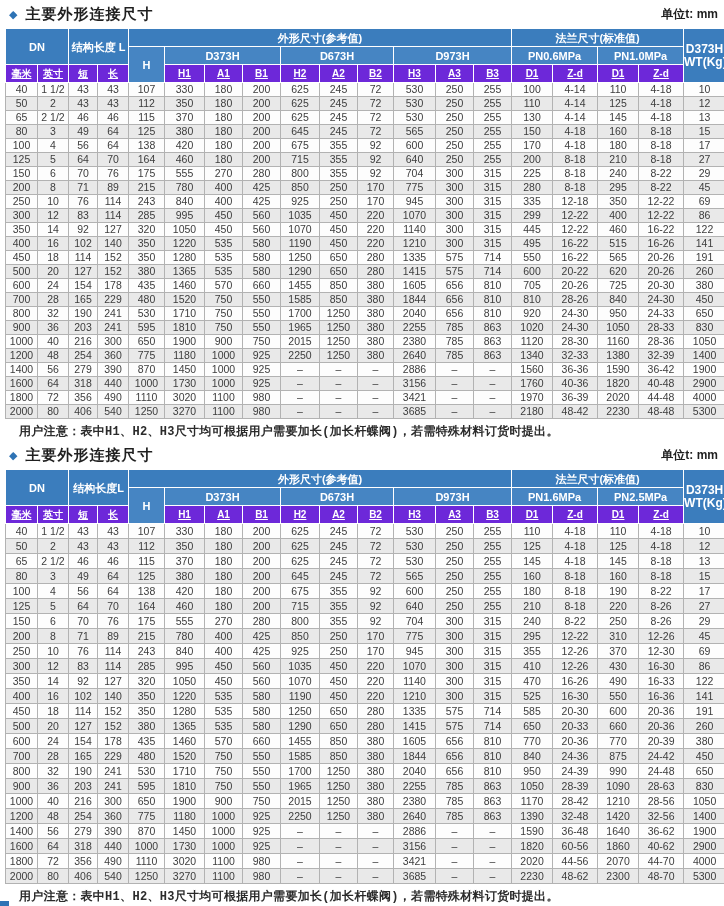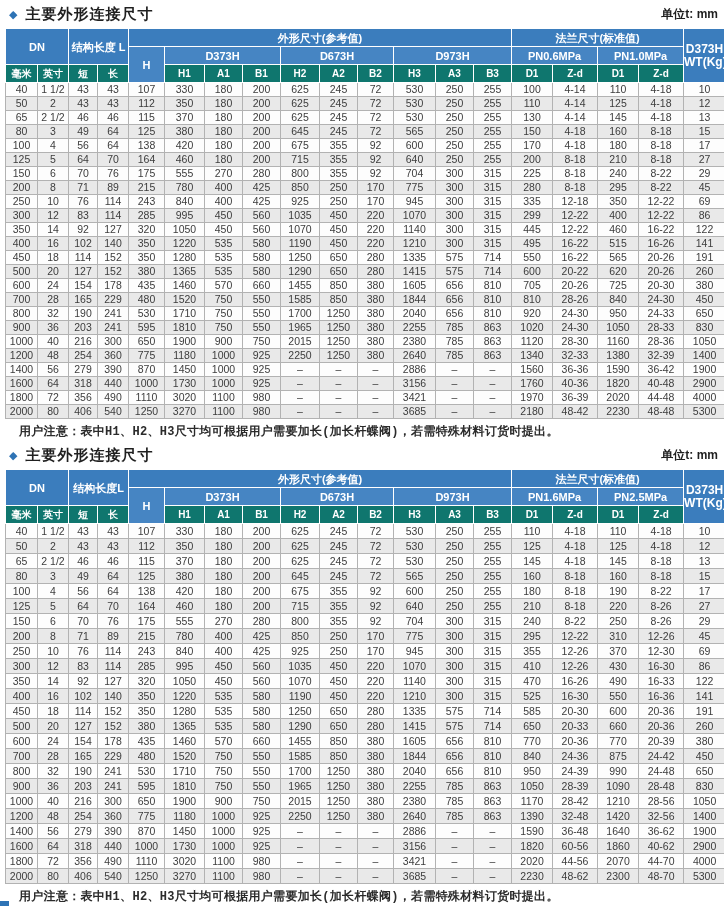--- a/index.html
+++ b/index.html
@@ -13,21 +13,21 @@
   .sec-title{font-size:15px;font-weight:bold;color:#1f1f1f;letter-spacing:1px;display:flex;align-items:center;}
   .diamond{color:#2e73b5;font-size:11px;margin:0 7px 0 3px;}
   .unit-label{font-size:12px;font-weight:bold;color:#1f1f1f;padding-bottom:1px;}
   table{width:714px;table-layout:fixed;border-collapse:collapse;border:1px solid #8f8f8f;}
   th{
     background:#3b7dbd;color:#ffffff;font-weight:bold;font-size:11px;
     border:1px solid #ffffff;padding:0;line-height:16px;height:17px;
     white-space:nowrap;overflow:hidden;text-align:center;
   }
   thead tr:nth-child(2) th{background:#4685c3;}
-  thead tr:nth-child(3) th{background:#0f766e;font-size:10px;}
+  thead tr:nth-child(3) th{background:#6d28d9;font-size:10px;text-decoration:underline;}
   th.cjk{font-size:9px;}
   th.wt-head{font-size:12px;white-space:normal;line-height:13px;}
   td{
     border:1px solid #b2b2b2;padding:0;text-align:center;
     font-size:10.5px;color:#3c3c3c;line-height:13px;height:13px;
     white-space:nowrap;overflow:hidden;
   }
   .t2 td{height:14px;line-height:14px;}
   tbody tr:nth-child(even) td{background:#e9e9e9;}
   tbody tr:nth-child(odd) td{background:#fdfdfd;}
@@ -1059,21 +1059,21 @@
             <td>550</td>
             <td>1965</td>
             <td>1250</td>
             <td>380</td>
             <td>2255</td>
             <td>785</td>
             <td>863</td>
             <td>1050</td>
             <td>28-39</td>
             <td>1090</td>
-            <td>28-48</td>
+            <td>28-63</td>
             <td>830</td>
           </tr>
           <tr>
             <td>1000</td>
             <td>40</td>
             <td>216</td>
             <td>300</td>
             <td>650</td>
             <td>1900</td>
             <td>900</td>

